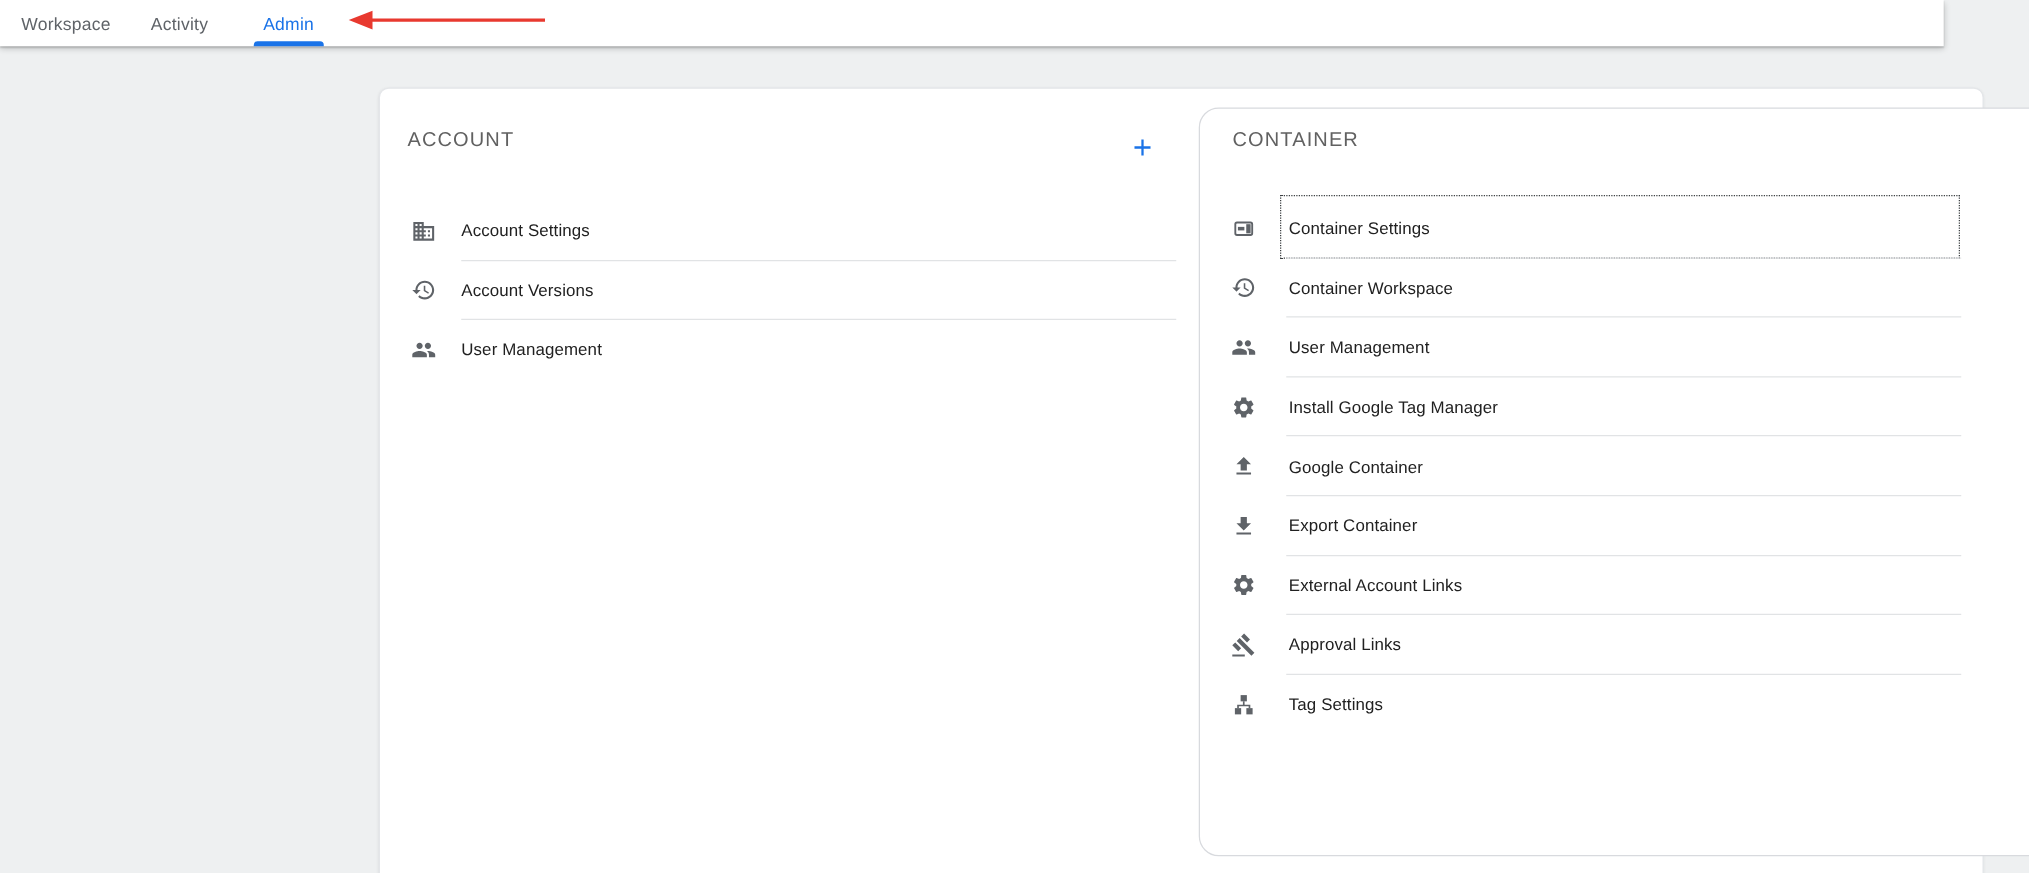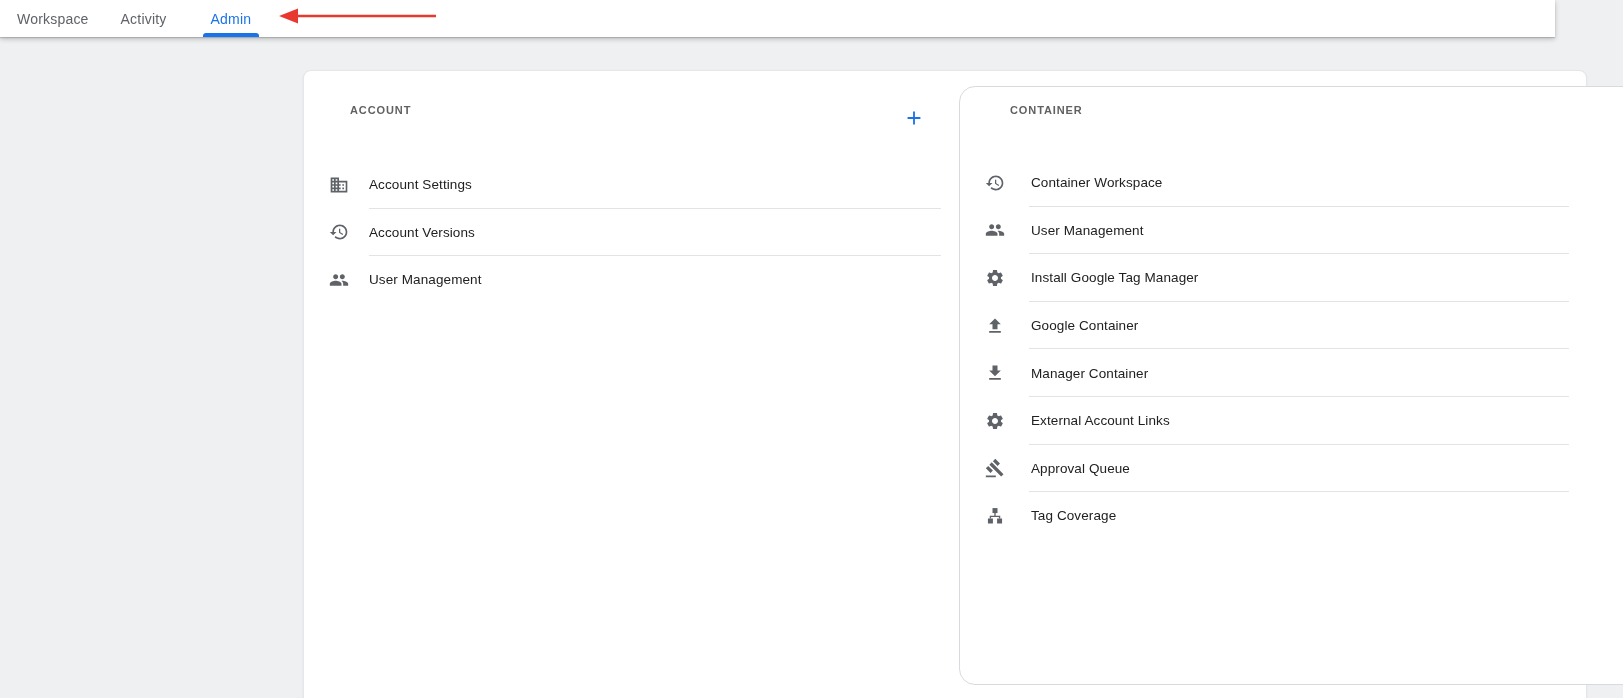--- a/index.html
+++ b/index.html
@@ -40,23 +40,22 @@
   }
   .card {
     position: absolute; left: 303px; top: 33px; width: 1284px; height: 680px;
     background: #ffffff;
     border: 1px solid #e4e6e9;
     border-radius: 8px;
     box-shadow: 0 1px 2px rgba(60,64,67,.08);
   }
   .section-label {
     position: absolute; top: 33px;
-    font-size: 11px; font-weight: bold; color: #616161;
+    font-size: 16px; font-weight: normal; color: #616161;
     letter-spacing: .9px;
-    margin-left: 24px;
   }
   .add-btn {
     position: absolute; top: 35px; width: 24px; height: 24px;
     cursor: pointer; border: none; background: transparent; padding: 0;
   }
   .add-btn svg { display: block; }
   
   .account-label { left: 22px; }
   .account-add { left: 599px; }
   .account-list { position: absolute; left: 0; top: 90px; width: 637px; }
@@ -157,20 +156,30 @@
 
     <div class="container-panel">
       <div class="section-label container-label">CONTAINER</div>
       <button class="add-btn container-add">
         <svg width="22" height="22" viewBox="0 0 24 24">
           <path d="M19 13h-6v6h-2v-6H5v-2h6V5h2v6h6v2z" fill="#1a73e8"></path>
         </svg>
       </button>
 
       <div class="container-list">
+        <div class="row focused">
+          <span class="icon">
+            <svg viewBox="0 0 24 24">
+              <rect x="3.9" y="6" width="16.2" height="12" rx="1.6" fill="none" stroke="#5f6368" stroke-width="1.8"></rect>
+              <rect class="ic" x="6.4" y="10.2" width="6.2" height="3.4"></rect>
+              <rect class="ic" x="14.4" y="7.6" width="4.2" height="8.8"></rect>
+            </svg>
+          </span>
+          <span class="label">Container Settings</span>
+        </div>
         <div class="row">
           <span class="icon">
             <svg viewBox="0 0 24 24">
                 <path class="ic" d="M13 3c-4.97 0-9 4.03-9 9H1l3.89 3.89.07.14L9 12H6c0-3.87 3.13-7 7-7s7 3.13 7 7-3.13 7-7 7c-1.93 0-3.68-.79-4.94-2.06l-1.42 1.42C8.27 19.99 10.51 21 13 21c4.97 0 9-4.03 9-9s-4.03-9-9-9zm-1 5v5l4.28 2.54.72-1.21-3.5-2.08V8H12z"></path>
               </svg>
           </span>
           <span class="label">Container Workspace</span>
         </div>
         <div class="row">
           <span class="icon">
@@ -195,46 +204,46 @@
               </svg>
           </span>
           <span class="label">Google Container</span>
         </div>
         <div class="row">
           <span class="icon">
             <svg viewBox="0 0 24 24">
                 <path class="ic" d="M19 9h-4V3H9v6H5l7 7 7-7zM5 18v2h14v-2H5z"></path>
               </svg>
           </span>
-          <span class="label">Manager Container</span>
+          <span class="label">Export Container</span>
         </div>
         <div class="row">
           <span class="icon">
             <svg viewBox="0 0 24 24">
                 <path class="ic" d="M19.14 12.94c.04-.3.06-.61.06-.94 0-.32-.02-.64-.07-.94l2.03-1.58c.18-.14.23-.41.12-.61l-1.92-3.32c-.12-.22-.37-.29-.59-.22l-2.39.96c-.5-.38-1.03-.7-1.62-.94l-.36-2.54c-.04-.24-.24-.41-.48-.41h-3.84c-.24 0-.43.17-.47.41l-.36 2.54c-.59.24-1.13.57-1.62.94l-2.39-.96c-.22-.08-.47 0-.59.22L2.74 8.87c-.12.21-.08.47.12.61l2.03 1.58c-.05.3-.09.63-.09.94s.02.64.07.94l-2.03 1.58c-.18.14-.23.41-.12.61l1.92 3.32c.12.22.37.29.59.22l2.39-.96c.5.38 1.03.7 1.62.94l.36 2.54c.05.24.24.41.48.41h3.84c.24 0 .44-.17.47-.41l.36-2.54c.59-.24 1.13-.56 1.62-.94l2.39.96c.22.08.47 0 .59-.22l1.92-3.32c.12-.22.07-.47-.12-.61l-2.01-1.58zM12 15.6c-1.98 0-3.6-1.62-3.6-3.6s1.62-3.6 3.6-3.6 3.6 1.62 3.6 3.6-1.62 3.6-3.6 3.6z"></path>
               </svg>
           </span>
           <span class="label">External Account Links</span>
         </div>
         <div class="row">
           <span class="icon">
             <svg viewBox="0 0 24 24">
                 <path class="ic" d="M1 21h12v2H1v-2zM5.245 8.07l2.83-2.827 14.14 14.142-2.828 2.828L5.245 8.07zM12.317 1l5.657 5.656-2.83 2.83-5.654-5.66L12.317 1zM3.825 9.485l5.657 5.657-2.828 2.828-5.657-5.657 2.828-2.828z"></path>
               </svg>
           </span>
-          <span class="label">Approval Queue</span>
+          <span class="label">Approval Links</span>
         </div>
         <div class="row">
           <span class="icon">
             <svg viewBox="0 0 24 24">
               <rect class="ic" x="9" y="2.5" width="6" height="6"></rect>
               <rect class="ic" x="3.5" y="15" width="6" height="6"></rect>
               <rect class="ic" x="14.5" y="15" width="6" height="6"></rect>
               <path d="M12 8.5v4M6.5 15v-2.5h11V15" fill="none" stroke="#5f6368" stroke-width="1.6"></path>
             </svg>
           </span>
-          <span class="label">Tag Coverage</span>
+          <span class="label">Tag Settings</span>
         </div>
       </div>
     </div>
 
   </section>
 </main>
 
 </body></html>

